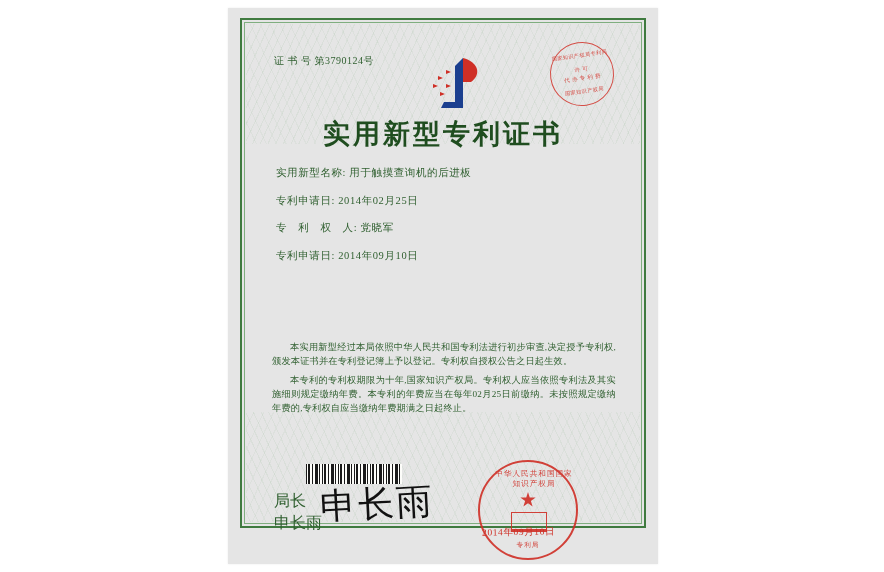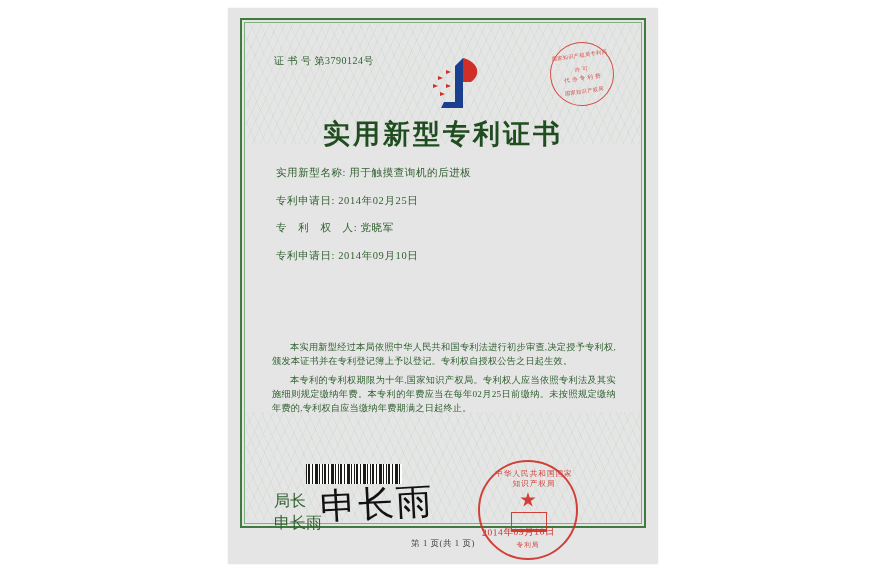--- a/index.html
+++ b/index.html
@@ -340,15 +340,14 @@
 
     <div class="stamp-main">
       <div class="ring-text">中华人民共和国国家知识产权局</div>
       <div class="star"></div>
       <div class="gate"></div>
       <div class="ring-text-bottom">专利局</div>
     </div>
 
     <div class="stamp-date">2014年09月10日</div>
 
-    <div class="footer">第 1 页(共 1 页)</div>
   </div>
 </div>
 
 </body></html>

